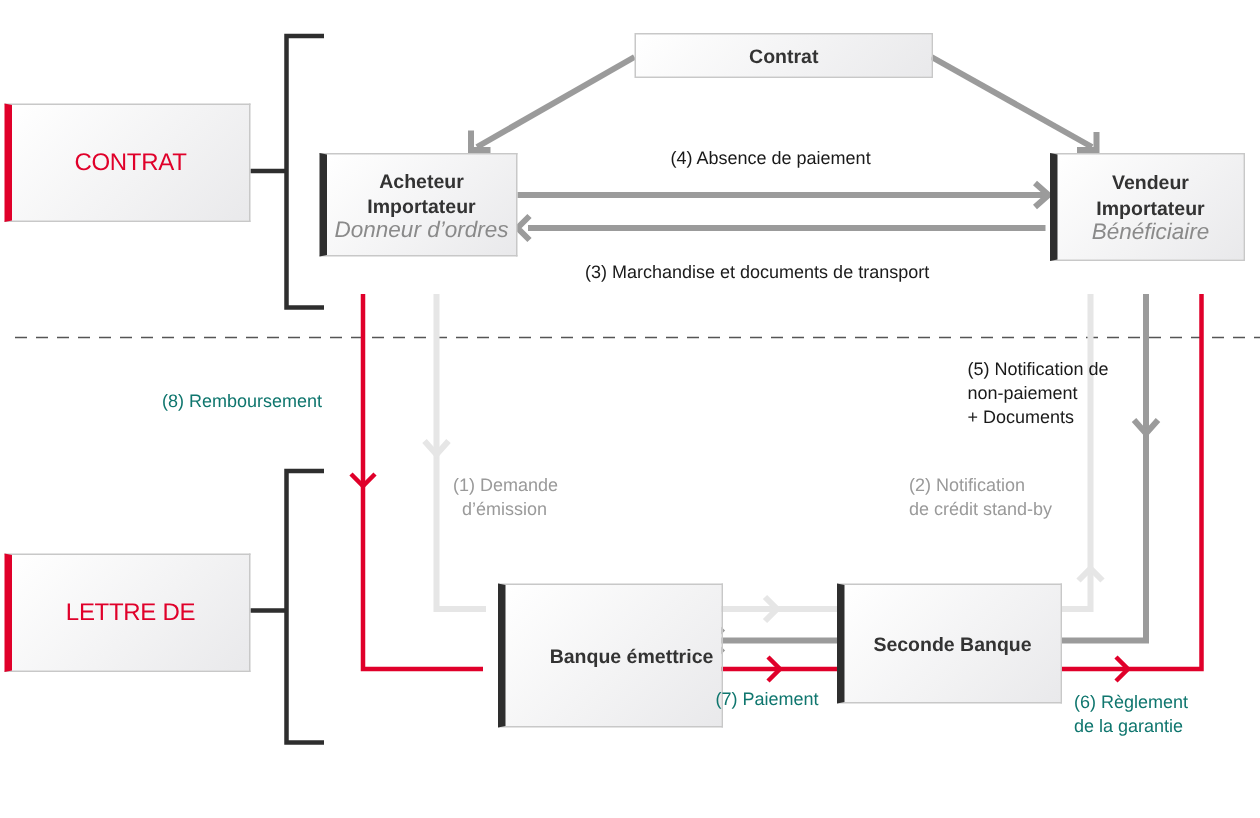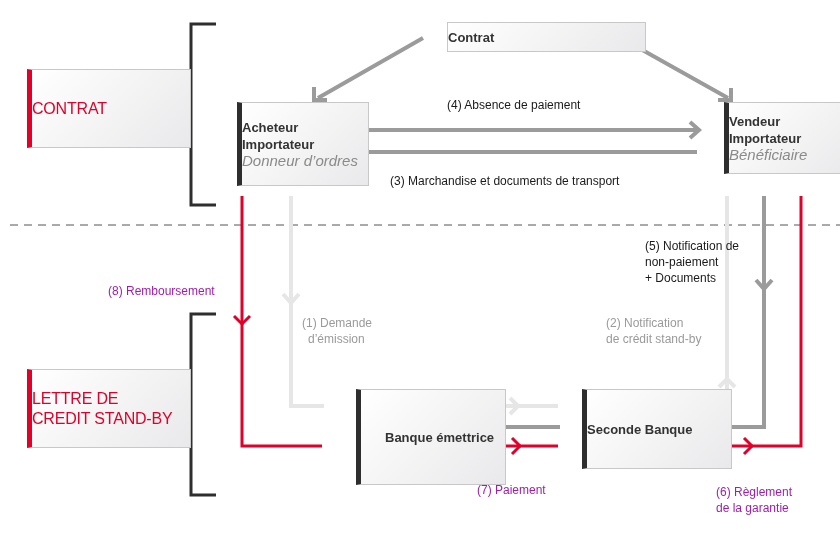--- a/index.html
+++ b/index.html
@@ -2,30 +2,30 @@
 <html><head>
 <meta charset="utf-8">
 <style>
   html, body { margin: 0; padding: 0; background: #ffffff; }
   body { width: 840px; height: 545px; position: relative; overflow: hidden;
          font-family: "Liberation Sans", sans-serif; }
   #diagram { position: absolute; left: 0; top: 0; }
   .box { position: absolute; box-sizing: border-box;
          background: linear-gradient(135deg, #ffffff 0%, #f3f3f4 55%, #e9e9eb 100%);
          border: 1px solid #c8c8c8; display: flex; flex-direction: column;
-         align-items: flex-start; justify-content: center; text-align: center; margin-left: 24px; }
+         align-items: center; justify-content: center; text-align: center; }
   .box.dark-left { border-left: 5px solid #2e2e2e; }
   .box.red-left { border-left: 5px solid #e0002a; }
   .box .title { font-weight: bold; font-size: 13px; color: #333333; line-height: 17px; }
   .box .sub { font-style: italic; font-size: 15px; color: #8a8a8a; line-height: 16px; }
   .section-label { color: #e0002a; font-size: 16px; line-height: 20px; letter-spacing: -0.2px; }
   .lbl { position: absolute; font-size: 12px; line-height: 16px; white-space: nowrap; }
   .lbl.black { color: #1a1a1a; }
   .lbl.grey { color: #9a9a9a; }
-  .lbl.red { color: #a21caf; margin-top: 24px; }
+  .lbl.red { color: #0f766e; }
   .center { text-align: left; }
   .right { text-align: right; }
 </style>
 </head>
 <body>
 
 <svg id="diagram" width="840" height="545" viewBox="0 0 840 545">
 
   <line x1="10" y1="225" x2="840" y2="225" stroke="#555" stroke-width="1" stroke-dasharray="8,6"></line>
 
@@ -83,28 +83,27 @@
     <polyline points="708,446 801,446 801,196"></polyline>
     <polyline points="744,438 752,446 744,454"></polyline>
   </g>
 </svg>
 
 <div class="box red-left" style="left:3px; top:69px; width:164px; height:79px;">
   <div class="section-label">CONTRAT</div>
 </div>
 <div class="box red-left" style="left:3px; top:369px; width:164px; height:79px;">
   <div class="section-label">LETTRE DE</div>
-  <div class="section-label">CREDIT STAND-BY</div>
 </div>
 
 <div class="box" style="left:423px; top:22px; width:199px; height:30px;">
   <div class="title">Contrat</div>
 </div>
 
-<div class="box dark-left" style="left:213px; top:102px; width:132px; height:84px;">
+<div class="box dark-left" style="left:213px; top:102px; width:132px; height:69px;">
   <div class="title">Acheteur</div>
   <div class="title">Importateur</div>
   <div class="sub">Donneur d’ordres</div>
 </div>
 
 <div class="box dark-left" style="left:700px; top:102px; width:130px; height:72px;">
   <div class="title">Vendeur</div>
   <div class="title">Importateur</div>
   <div class="sub">Bénéficiaire</div>
 </div>

